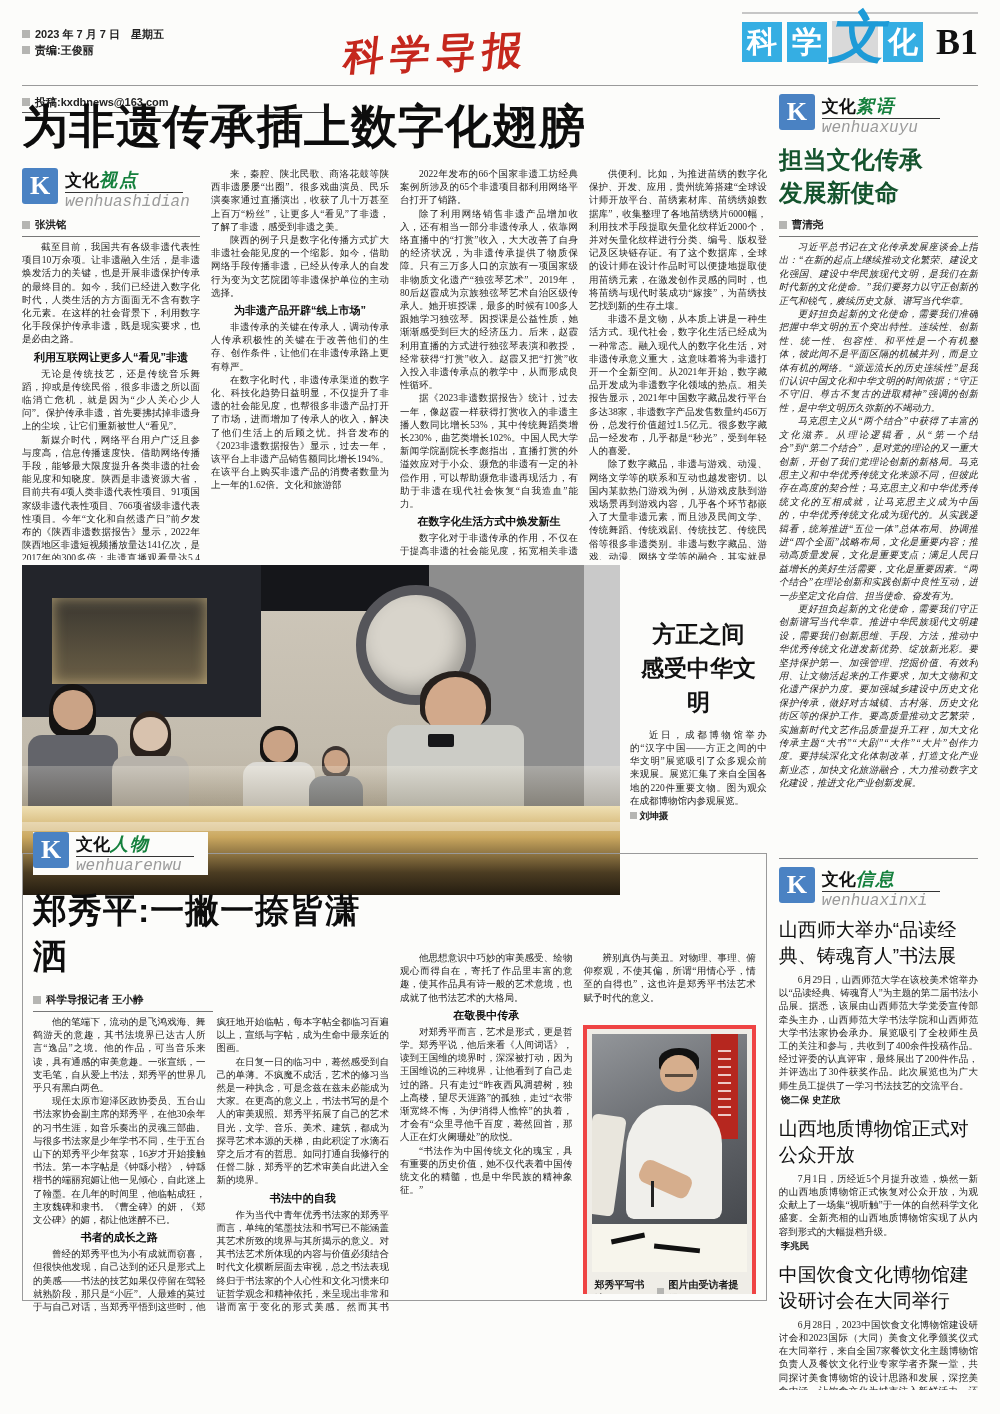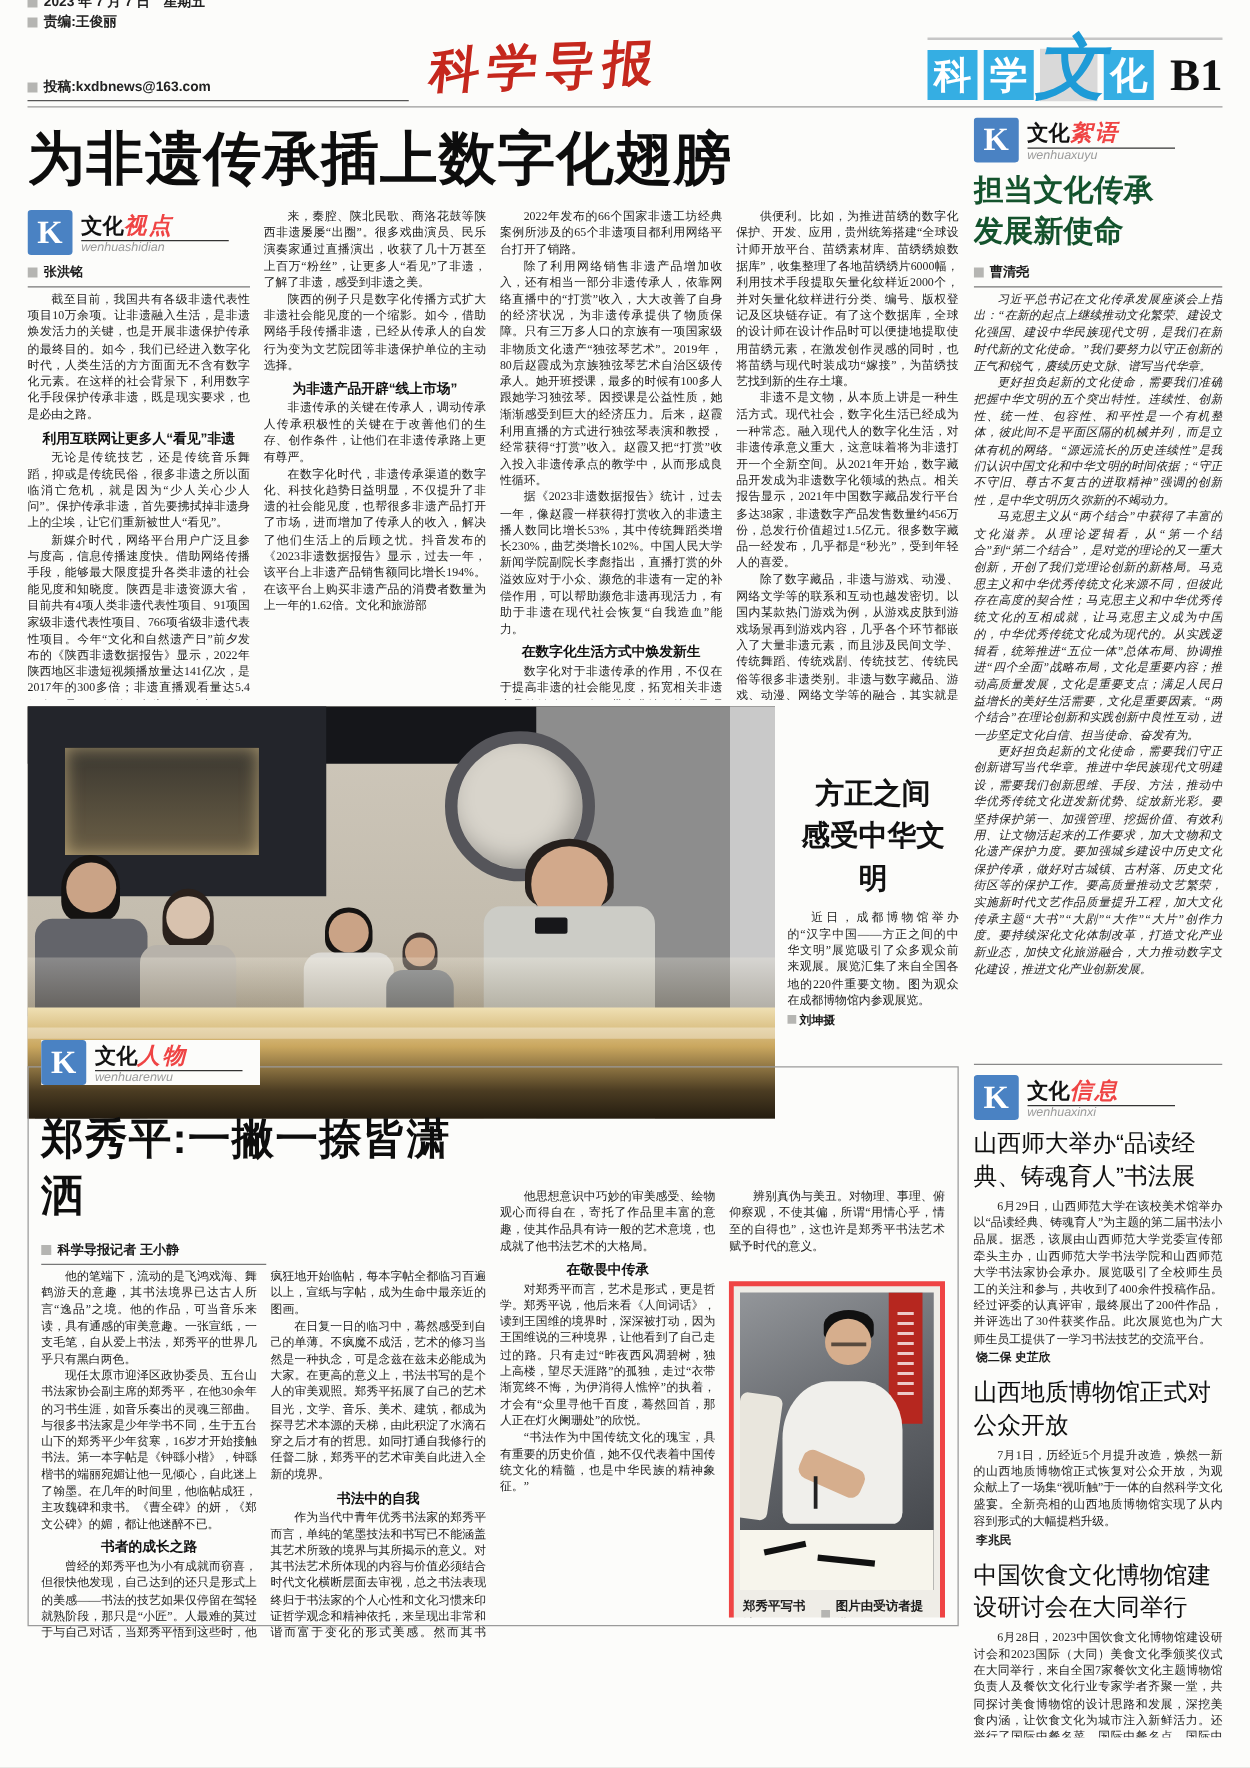--- a/index.html
+++ b/index.html
@@ -1,39 +1,39 @@
 <!DOCTYPE html>
 <html><head>
 <meta charset="utf-8">
 <style>
   * { box-sizing: border-box; margin: 0; padding: 0; }
   html,body { background:#d9d9d4; }
   .page { width:1000px; height:1414px; margin:0 auto; background:#fcfcfa; padding:12px 22px 10px;
           font-family:"Liberation Serif","DejaVu Serif",serif; color:#1c1c1c; overflow:hidden; position:relative;}
   
-  .hdr { display:flex; align-items:flex-end; border-bottom:1px solid #9a9a9a; padding-bottom:4px; height:74px;}
+  .hdr { display:flex; align-items:flex-start; border-bottom:1px solid #9a9a9a; padding-bottom:4px; height:74px;}
   .hdr-info { width:305px; font-family:"Liberation Sans","DejaVu Sans",sans-serif; font-size:11px; font-weight:bold; color:#222; padding-top:14px;}
   .hdr-info .hline { display:flex; align-items:center; gap:5px; line-height:16px;}
   .hdr-info .hline:last-child { border-bottom:1.5px solid #555; padding-bottom:2px;margin-top:36px;}
   .sq { width:8px; height:8px; background:#b5b5b2; display:inline-block; flex:0 0 auto;}
   .masthead { font-size:40px; font-weight:bold; color:#c5271d; transform:skewX(-8deg) rotate(-2deg); letter-spacing:6px; padding:14px 10px 0 18px; white-space:nowrap;}
   .banner-wrap { margin-left:auto; border-top:2px solid #c6c6c6; padding-top:7px; display:flex; align-items:center; gap:5px;}
   .bch { width:40px; height:40px; background:#35aee3; color:#fff; font-family:"Liberation Sans","DejaVu Sans",sans-serif;
          font-weight:bold; font-size:30px; display:flex; align-items:center; justify-content:center;}
   .bwen { width:46px; height:42px; background:#d9d9d9; position:relative; overflow:visible;}
   .bwen span { position:absolute; left:-4px; top:-12px; font-size:56px; font-style:italic; font-weight:bold; color:#1e9bd7; font-family:"Liberation Serif",serif; line-height:1;}
   .bno { font-family:"Liberation Serif",serif; font-weight:bold; font-size:36px; color:#111; margin-left:8px;}
   
   .seclabel { display:flex; gap:7px; align-items:flex-start; margin-bottom:4px;}
   .kbox { width:36px; height:36px; background:#4a82c3; color:#fff; font-family:"Liberation Serif",serif; font-weight:bold;
           font-size:26px; display:flex; align-items:center; justify-content:center; border-radius:3px; flex:0 0 auto;}
   .seclext {}
   .secmain { font-family:"Liberation Sans","DejaVu Sans",sans-serif; font-weight:bold; font-size:17px; color:#111; display:inline;}
-  .secaccent { font-style:italic; font-weight:bold; font-size:18px; color:#ef4444; display:inline; letter-spacing:2px;}
-  .pinyin { font-style:italic; color:#9a9a9a; font-size:10px; font-family:Liberation Sans, sans-serif;}
+  .secaccent { font-style:italic; font-weight:bold; font-size:18px; color:#15803d; display:inline; letter-spacing:2px;}
+  .pinyin { font-style:italic; color:#9a9a9a; font-size:16px; font-family:Liberation Mono, monospace;}
   
   .para { font-size:9.5px; line-height:13.2px; text-align:justify; text-indent:2em; color:#222;}
   .sub { font-family:"Liberation Sans","DejaVu Sans",sans-serif; font-weight:bold; font-size:11px; text-align:center; margin:3px 0; color:#111;}
   .byline { display:flex; align-items:center; gap:5px; font-family:"Liberation Sans","DejaVu Sans",sans-serif;
             font-weight:bold; font-size:10.5px; border-bottom:1px solid #777; padding:3px 0 4px; margin-bottom:4px;}
   
   .pbody { display:flex; margin-top:8px; height:1296px;}
   .leftcol { width:748px; }
   .sidebar { width:200px; margin-left:12px; overflow:hidden;}
   .mainhead { font-family:"Liberation Sans","DejaVu Sans",sans-serif; font-weight:900; font-size:46px; letter-spacing:1px; color:#0d0d0d; margin:2px 0 10px;}

